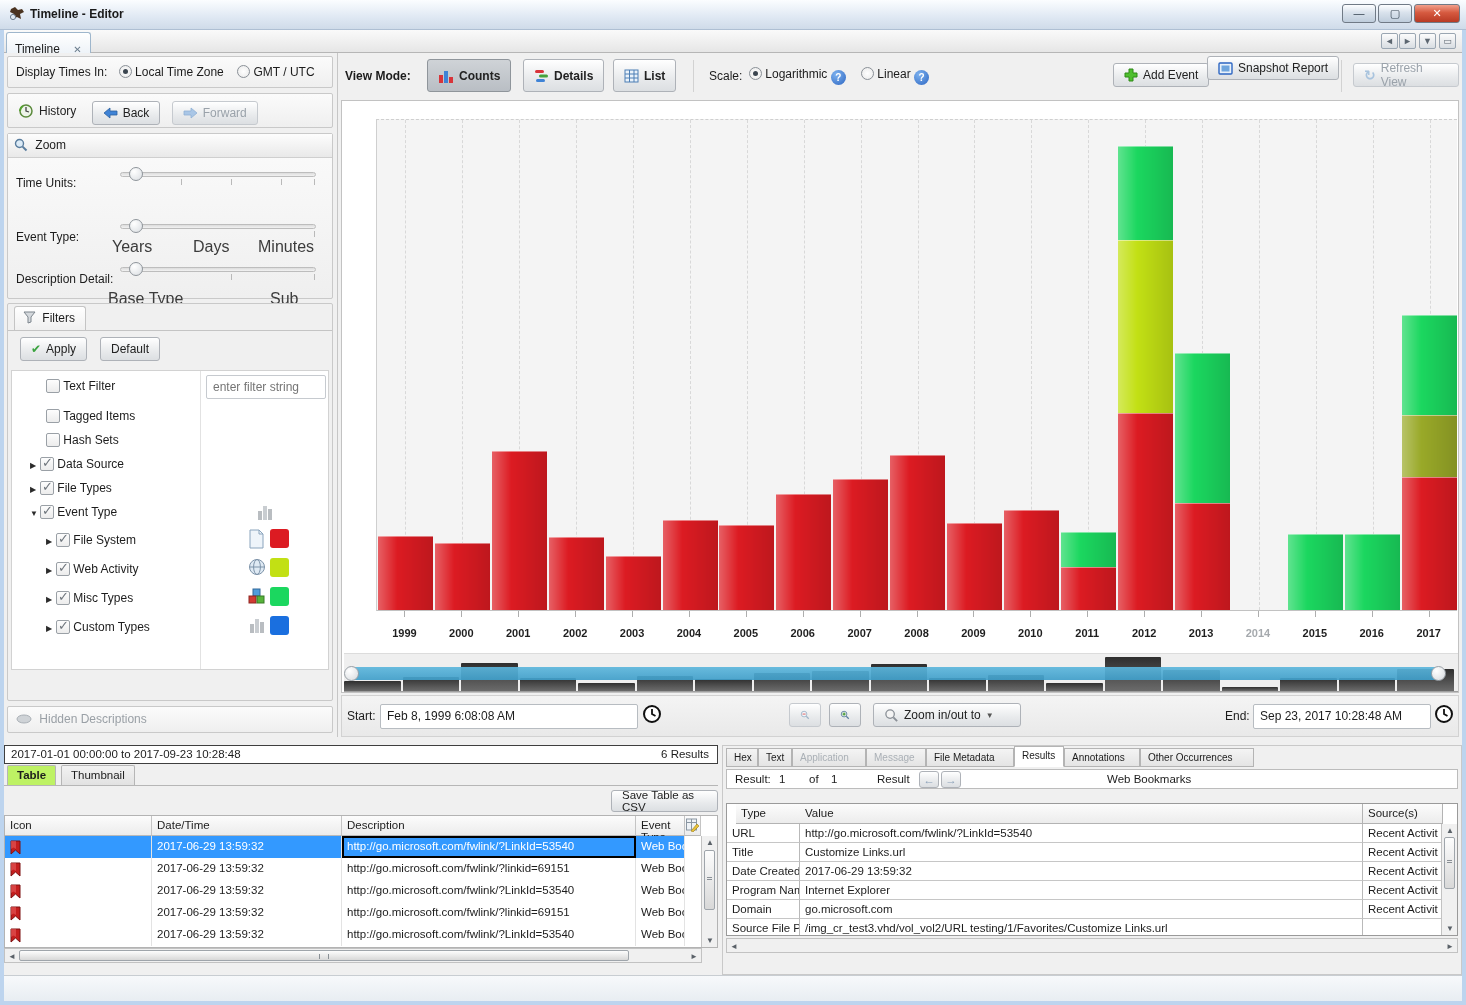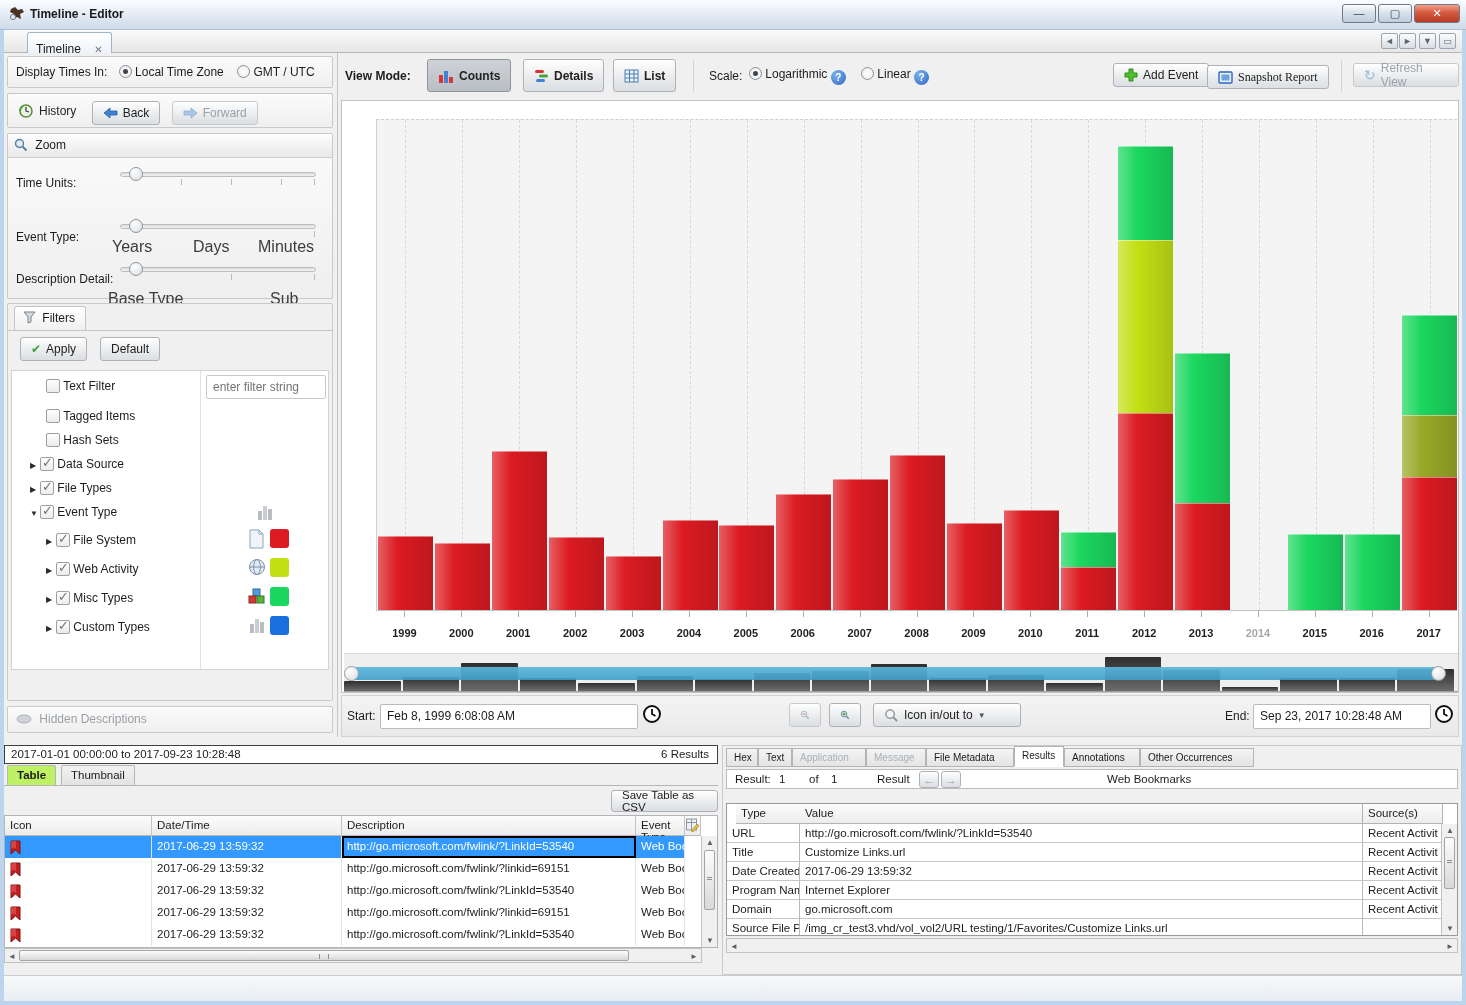--- a/index.html
+++ b/index.html
@@ -14,21 +14,21 @@
     background:linear-gradient(#fbfdff,#dfe8f3 60%,#cfdbe9);border-bottom:1px solid #aebfd3;}
   .title-text{position:absolute;left:30px;top:7px;font-weight:bold;color:#1a1a1a;}
   .appicon{position:absolute;left:8px;top:5px;width:18px;height:18px;}
   .winbtn{position:absolute;top:4px;width:34px;height:19px;border:1px solid #707a86;border-radius:3px;
     background:linear-gradient(#fdfeff,#d9e2ec 45%,#bfcddc);color:#33414f;text-align:center;line-height:17px;font-size:11px;}
   .winbtn.close{background:linear-gradient(#f2a08c,#d65a40 45%,#b83a24);color:#fff;width:46px;font-weight:bold;}
   .frame-strip{position:absolute;background:#bdd4ee;}
   .tabstrip{position:absolute;left:4px;top:30px;width:1458px;height:23px;
     background:linear-gradient(#fafafa,#e6e6e6);border-bottom:1px solid #b6b6b6;}
   .doc-tab{position:absolute;left:2px;top:2px;height:21px;padding:9px 8px 0 8px;background:linear-gradient(#ffffff,#eef3f8);
-    border:1px solid #9eb6cc;border-bottom:none;border-radius:3px 3px 0 0;margin-left:21px;}
+    border:1px solid #9eb6cc;border-bottom:none;border-radius:3px 3px 0 0;}
   .doc-tab .x{color:#6a7c8c;font-size:10px;margin-left:10px;}
   .ts-btn{position:absolute;top:3px;width:17px;height:16px;border:1px solid #9aa6b2;border-radius:2px;
     background:linear-gradient(#fcfcfc,#d8dde2);color:#5c6670;font-size:9px;text-align:center;line-height:14px;}
 
   
   .box{position:absolute;background:linear-gradient(#fbfbfb,#efefef);border:1px solid #c9c9c9;border-radius:2px;}
   .btn{display:inline-flex;align-items:center;gap:5px;height:24px;padding:0 10px;border:1px solid #aeb2b8;border-radius:3px;
     background:linear-gradient(#ffffff,#e8eaec 60%,#dcdfe2);color:#222;}
   .btn.disabled{color:#9aa2aa;border-color:#c6cacf;}
   .radio{display:inline-block;width:13px;height:13px;border:1px solid #8a9097;border-radius:50%;background:radial-gradient(#fff,#e8e8e8);vertical-align:-2px;position:relative;}
@@ -305,21 +305,21 @@
     <span class="abs" style="left:368px;top:13px;">Scale:</span>
     <span class="abs" style="left:408px;top:11px;"><span class="radio sel"></span> <span>Logarithmic</span> <span class="help">?</span></span>
     <span class="abs" style="left:520px;top:11px;"><span class="radio"></span> <span>Linear</span> <span class="help">?</span></span>
 
     <span class="btn" style="position:absolute;left:772px;top:7px;">
       <svg width="14" height="14" viewBox="0 0 14 14">
           <path d="M5 1 H9 V5 H13 V9 H9 V13 H5 V9 H1 V5 H5 Z" fill="#4fbf2f" stroke="#2f8a18"></path>
         </svg>
       <span>Add Event</span>
       </span>
-    <span class="btn" style="position:absolute;left:866px;top:9px;font-family:Liberation Serif, serif;">
+    <span class="btn" style="position:absolute;left:866px;top:0;">
       <svg width="15" height="13" viewBox="0 0 15 13">
           <rect x="1" y="1" width="13" height="11" rx="1" fill="#e8f1fa" stroke="#2d66c2" stroke-width="1.4"></rect>
           <rect x="3.5" y="3.5" width="8" height="6" fill="#6fa5dd"></rect>
         </svg>
       <span>Snapshot Report</span>
       </span>
     <span class="abs" style="left:1000px;top:4px;width:1px;height:32px;background:#d2d2d2"></span>
     <span class="btn disabled" style="position:absolute;left:1012px;top:7px;">
       <span style="color:#a9c4de;font-size:14px;font-weight:bold">↻</span>
       <span>Refresh View</span>
@@ -502,21 +502,21 @@
           <line x1="4" y1="6.5" x2="9" y2="6.5" stroke="#2f8a18" stroke-width="1.6"></line>
           <line x1="6.5" y1="4" x2="6.5" y2="9" stroke="#2f8a18" stroke-width="1.6"></line>
           <line x1="10" y1="10" x2="14" y2="14" stroke="#5a7d9e" stroke-width="2"></line>
         </svg>
       </span>
     <span class="btn" style="position:absolute;left:531px;top:7px;width:148px;">
       <svg width="15" height="15" viewBox="0 0 16 16">
           <circle cx="6.5" cy="6.5" r="4.5" fill="#f4f4f4" stroke="#8a9097" stroke-width="1.4"></circle>
           <line x1="10" y1="10" x2="14" y2="14" stroke="#8a9097" stroke-width="2"></line>
         </svg>
-      <span>Icon in/out to</span>
+      <span>Zoom in/out to</span>
       <span style="font-size:8px;color:#555">▼</span>
       </span>
 
     <span class="abs" style="left:883px;top:13px">End:</span>
     <span class="field" style="left:911px;top:8px;width:178px;">Sep 23, 2017 10:28:48 AM</span>
     <span class="clockbtn" style="left:1092px;top:8px">
       <svg width="20" height="20" viewBox="0 0 20 20">
           <circle cx="10" cy="10" r="8" fill="#fff" stroke="#111" stroke-width="2"></circle>
           <path d="M10 5 V10 L13.5 12" stroke="#111" stroke-width="1.8" fill="none"></path>
         </svg>

